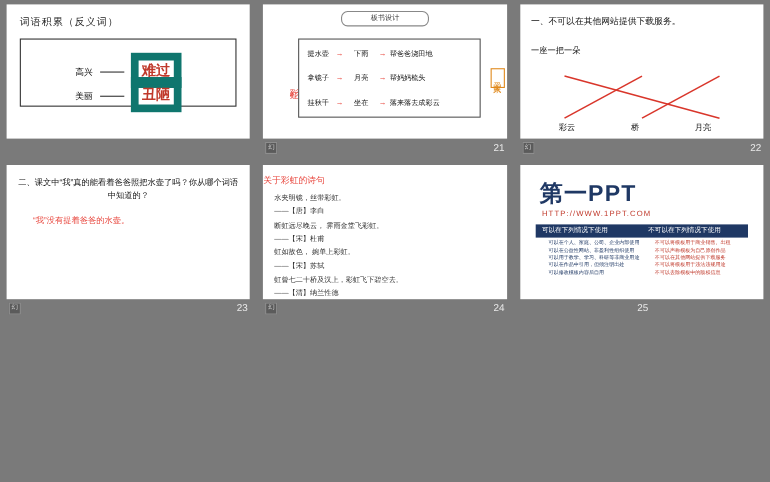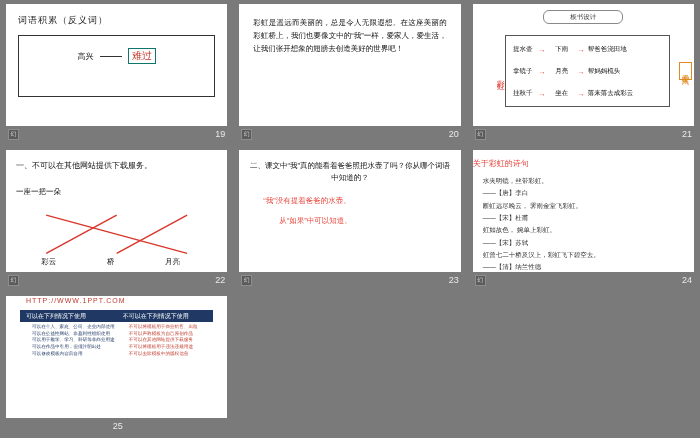--- a/index.html
+++ b/index.html
@@ -55,21 +55,21 @@
     height:60px;
     position:relative;
   }
   .s19-row{
     position:absolute;left:0;right:0;
     text-align:center;font-size:8px;color:#111;
   }
   .s19-row .blk{display:inline-block;}
   .s19-dash{display:inline-block;width:22px;border-top:1px solid #333;vertical-align:middle;margin:0 4px;}
   .s19-red{
-    display:inline-block;color:#c0392b;border:1px solid #0f766e;padding:0 3px;font-size:10px;
+    display:inline-block;color:#c0392b;border:7px solid #0f766e;padding:0 3px;font-size:13px;font-weight:bold;
   }
 
   
   .s20-text{
     margin:12px 14px;
     font-size:7.5px;
     line-height:1.75;
     color:#111;
     text-align:justify;
   }
@@ -146,37 +146,29 @@
 
   <div class="cell">
     <div class="slide">
       <div class="s19-title">词语积累（反义词）</div>
       <div class="s19-box">
         <div class="s19-row" style="top:12px;">
           <span class="blk">高兴</span>
           <span class="s19-dash"></span>
           <span class="s19-red">难过</span>
         </div>
-      </div>
-    </div>
-    <div class="footer">
-      <span class="logo-sq">幻</span>
-      <span class="pg">19</span>
-    </div>
-  </div>
-
-  <div class="cell">
-    <div class="slide">
-      <div class="s20-text">彩虹是遥远而美丽的，总是令人无限遐想。在这座美丽的彩虹桥上，我们也要像文中的“我”一样，爱家人，爱生活，让我们张开想象的翅膀去创造美好的世界吧！</div>
-    </div>
-    <div class="footer">
-      <span class="logo-sq">幻</span>
-      <span class="pg">20</span>
-    </div>
-  </div>
+        <div class="s19-row" style="top:34px;">
+          <span class="blk">美丽</span>
+          <span class="s19-dash"></span>
+          <span class="s19-red">丑陋</span>
+        </div>
+      </div>
+    </div>
+  </div>
+
 
   <div class="cell">
     <div class="slide">
       <div class="s21-head">板书设计</div>
       <div class="s21-body">
         <div class="s21-left">彩虹</div>
         <div class="s21-mid">
           <div class="s21-line">
             <span class="w">提水壶</span>
             <span class="s21-arrow">→</span>
@@ -234,21 +226,20 @@
     <div class="footer">
       <span class="logo-sq">幻</span>
       <span class="pg">22</span>
     </div>
   </div>
 
   <div class="cell">
     <div class="slide">
       <div class="s23-q">二、课文中“我”真的能看着爸爸照把水壶了吗？你从哪个词语中知道的？</div>
       <div class="s23-a1">“我”没有提着爸爸的水壶。</div>
-      <div class="s23-a2">从“如果”中可以知道。</div>
     </div>
     <div class="footer">
       <span class="logo-sq">幻</span>
       <span class="pg">23</span>
     </div>
   </div>
 
   <div class="cell">
     <div class="slide">
       <div class="s24-title">关于彩虹的诗句</div>
@@ -272,20 +263,21 @@
       </div>
     </div>
     <div class="footer">
       <span class="logo-sq">幻</span>
       <span class="pg">24</span>
     </div>
   </div>
 
   <div class="cell">
     <div class="slide s25">
+      <div class="s25-brand">第一PPT</div>
       <div class="s25-url">HTTP://WWW.1PPT.COM</div>
       <div class="s25-bar">
         <div>可以在下列情况下使用</div>
         <div>不可以在下列情况下使用</div>
       </div>
       <div class="s25-cols">
         <div class="a">
           <div>可以在个人、家庭、公司、企业内部使用</div>
           <div>可以在公益性网站、非盈利性组织使用</div>
           <div>可以用于教学、学习、科研等非商业用途</div>

